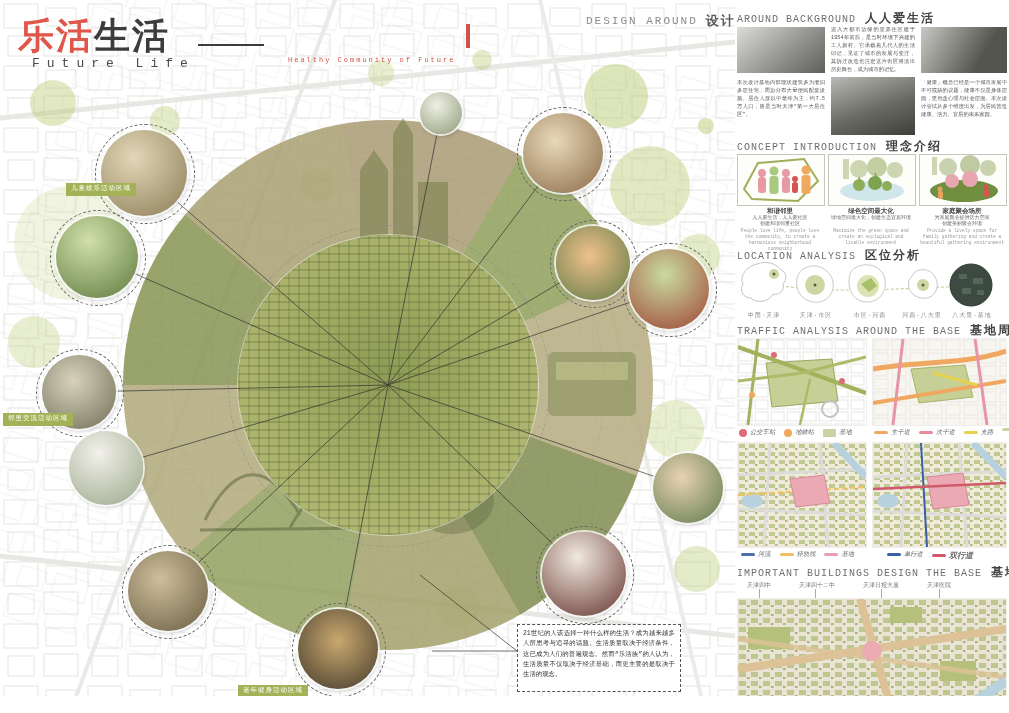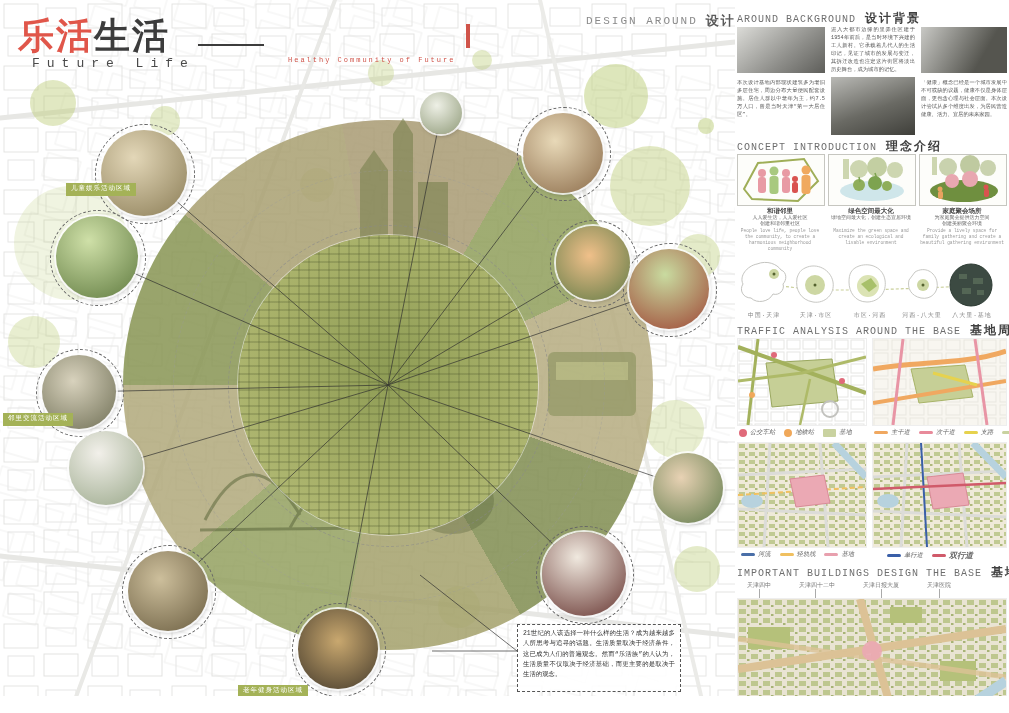--- a/index.html
+++ b/index.html
@@ -34,21 +34,21 @@
   .sec-h .en{font-size:10px;color:#6e6e6e;letter-spacing:1px;}
   .sec-h .cn{font-size:12px;color:#3f3f3f;font-weight:bold;letter-spacing:2px;}
   .photo{position:absolute;}
   .tiny{position:absolute;font-size:5.3px;line-height:1.5;color:#555;text-align:justify;overflow:hidden;}
   .cpanel{position:absolute;width:86px;height:50px;border:1px solid #c6c6c0;background:#fdfdfa;overflow:hidden;}
   .ccap{position:absolute;width:86px;text-align:center;font-size:6.5px;font-weight:bold;color:#444;}
   .cline{position:absolute;width:86px;text-align:center;font-size:5px;color:#666;line-height:1.3;}
   .cen{position:absolute;width:86px;text-align:center;font-size:4.5px;color:#9a9a9a;line-height:1.35;}
   .loclab{position:absolute;width:54px;text-align:center;font-size:6px;color:#888;letter-spacing:1px;}
   .map{position:absolute;overflow:hidden;border:1px solid #eee;}
-  .legrow{position:absolute;display:flex;align-items:center;}
+  .legrow{position:absolute;display:flex;align-items:flex-start;}
   .leg{display:flex;align-items:center;gap:3px;font-size:6.3px;color:#666;margin-right:9px;white-space:nowrap;}
   .sw{display:inline-block;width:14px;height:3px;border-radius:2px;}
   .sw.dot{width:8px;height:8px;border-radius:50%;}
   .sw.sq{width:13px;height:8px;border-radius:1px;}
   .bldlab{position:absolute;font-size:6px;color:#777;white-space:nowrap;}
   .leader{position:absolute;width:1px;background:#aaa;}
 </style>
 </head>
 <body>
 
@@ -187,21 +187,21 @@
     <span>
       <span class="seal">愿</span>
       <span class="seal">景</span>
     </span>
   </div>
 
   <div id="sidebar">
 
     <div class="sec-h" style="left:2px;top:10px">
       <span class="en">AROUND BACKGROUND</span>
-      <span class="cn">设计背景</span>
+      <span class="cn">人人爱生活</span>
     </div>
     <div class="photo" style="left:2px;top:27px;width:88px;height:46px;background:linear-gradient(140deg,#dcdcd8,#8e8e8a 60%,#5e5e5a)"></div>
     <div class="tiny" style="left:96px;top:27px;width:84px;height:46px">进入大都市边缘的里弄住区建于1954年前后，是当时环境下兴建的工人新村。它承载着几代人的生活印记，见证了城市的发展与变迁，其拆迁改造也注定这片街区将淡出历史舞台，成为城市的记忆。</div>
     <div class="photo" style="left:186px;top:27px;width:86px;height:46px;background:linear-gradient(120deg,#c9c9c5,#55554f 70%)"></div>
     <div class="tiny" style="left:2px;top:80px;width:88px;height:54px">本次设计基地内部现状建筑多为老旧多层住宅，周边分布大量便民配套设施。居住人群以中老年为主，约7.5万人口，曾是当时天津“第一大居住区”。</div>
     <div class="photo" style="left:96px;top:77px;width:84px;height:58px;background:linear-gradient(160deg,#b9b9b5,#6a6a64 55%,#3f3f3a)"></div>
     <div class="tiny" style="left:186px;top:80px;width:86px;height:54px">「健康」概念已经是一个城市发展中不可或缺的议题，健康不仅是身体层面，更包含心理与社会层面。本次设计尝试从多个维度出发，为居民营造健康、活力、宜居的未来家园。</div>
 
     <div class="sec-h" style="left:2px;top:138px">
       <span class="en">CONCEPT INTRODUCTION</span>
@@ -259,20 +259,24 @@
     <div class="ccap" style="left:184px;top:207px">家庭聚会场所</div>
     <div class="cline" style="left:2px;top:215px">人人爱生活，人人爱社区</div>
     <div class="cline" style="left:2px;top:221px">创建和谐邻里社区</div>
     <div class="cline" style="left:93px;top:215px">绿地空间最大化，创建生态宜居环境</div>
     <div class="cline" style="left:184px;top:215px">为家庭聚会提供活力空间</div>
     <div class="cline" style="left:184px;top:221px">创建美丽聚会环境</div>
     <div class="cen" style="left:2px;top:228px">People love life, people love the community, to create a harmonious neighborhood community</div>
     <div class="cen" style="left:93px;top:228px">Maximize the green space and create an ecological and livable environment</div>
     <div class="cen" style="left:184px;top:228px">Provide a lively space for family gathering and create a beautiful gathering environment</div>
 
+    <div class="sec-h" style="left:2px;top:247px">
+      <span class="en">LOCATION ANALYSIS</span>
+      <span class="cn">区位分析</span>
+    </div>
     <svg class="abs" width="268" height="50" style="left:2px;top:260px">
       <polyline points="44,26 78,30 132,30 186,28 232,26" fill="none" stroke="#c9cf9a" stroke-width="1.2" stroke-dasharray="3,2"></polyline>
       <path d="M20,4 C30,0 40,4 44,10 C50,12 50,20 46,24 C48,30 42,36 36,34 C32,42 20,44 14,38 C6,38 2,30 6,24 C2,16 10,6 20,4 Z" fill="#fff" stroke="#c4c4c0"></path>
       <circle cx="37" cy="14" r="5" fill="#cdd7a3"></circle>
         <circle cx="37" cy="14" r="1.5" fill="#55622f"></circle>
       <path d="M68,8 C80,2 94,10 96,22 C98,34 88,44 76,42 C64,40 58,30 60,18 C62,12 64,10 68,8 Z" fill="#fff" stroke="#c8c8c4"></path>
       <circle cx="78" cy="25" r="10" fill="#cdd7a3"></circle>
         <circle cx="78" cy="25" r="1.5" fill="#55622f"></circle>
       <path d="M122,6 C134,2 146,8 148,20 C150,32 142,42 130,42 C118,42 112,32 112,22 C112,14 114,9 122,6 Z" fill="#fff" stroke="#c8c8c4"></path>
       <circle cx="131" cy="26" r="11" fill="#dbe3b4"></circle>

